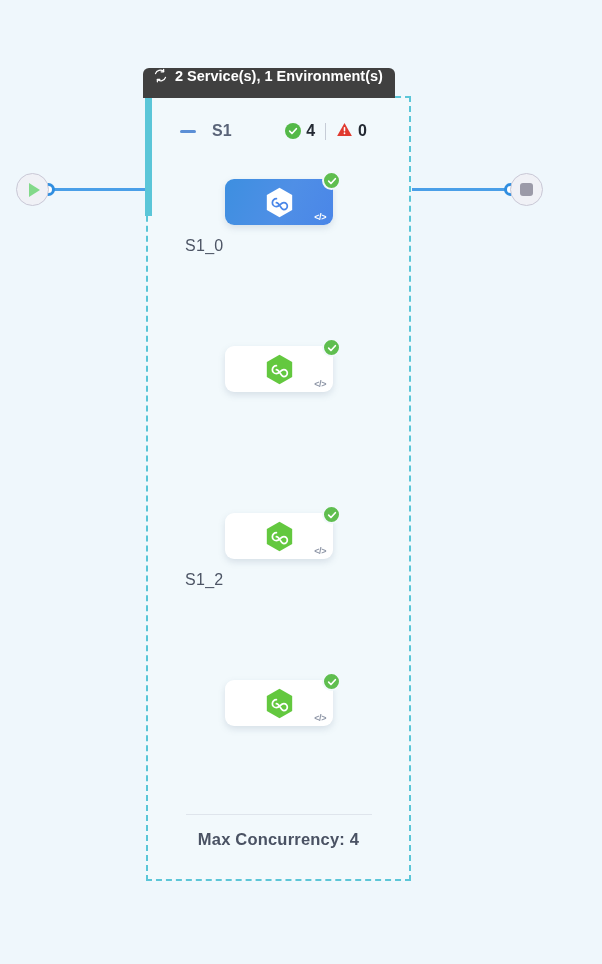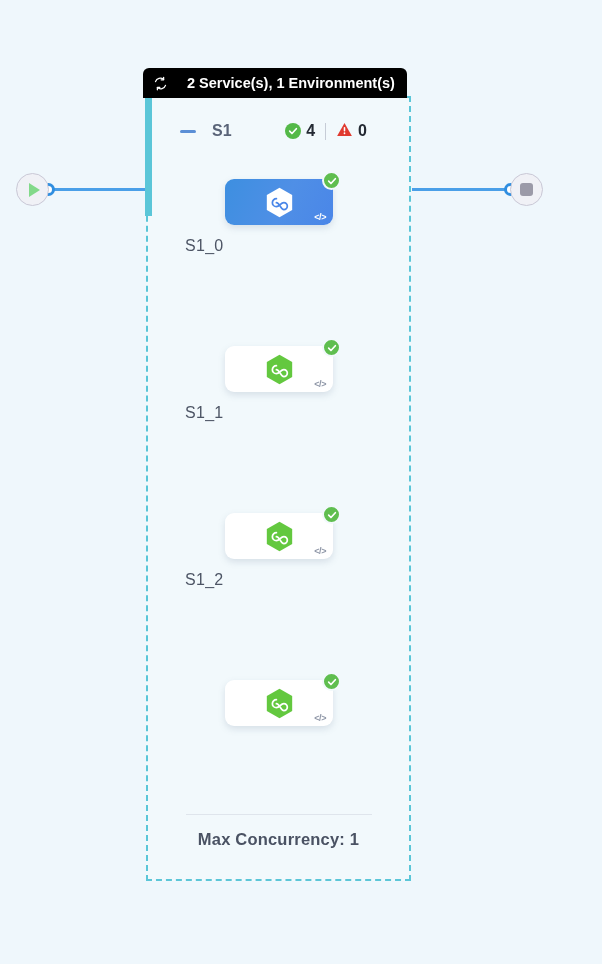--- a/index.html
+++ b/index.html
@@ -96,25 +96,25 @@
     background: #5bc6d8;
   }
 
   
   #group-header {
     position: absolute;
     left: 143px;
     top: 68px;
     height: 30px;
     padding: 0 12px 0 10px;
-    background: #000000;
+    background: #404040;
     border-radius: 6px 6px 0 0;
     display: flex;
-    align-items: center;
-    gap: 19px;
+    align-items: flex-start;
+    gap: 7px;
     color: #ffffff;
     font-size: 14.5px;
     font-weight: 700;
     white-space: nowrap;
   }
   #group-header svg { display: block; }
 
   
   #service-row {
     position: absolute;
@@ -338,21 +338,20 @@
           <path d="M15.6 16.5a5.7 5.7 0 1 0 0 11.4c4.6 0 6-5.7 10.6-5.7a4.9 4.9 0 0 1 0 9.8c-4.6 0-6-9.8-10.6-9.8" fill="none" stroke="#ffffff" stroke-width="2.5" stroke-linecap="round"></path>
         </svg>
       </span>
       <span class="code-glyph">&lt;/&gt;</span>
     </div>
     <div class="node-check">
       <svg width="10" height="10" viewBox="0 0 24 24" fill="none" stroke="#ffffff" stroke-width="4" stroke-linecap="round" stroke-linejoin="round">
         <polyline points="4 12.5 9.5 18 20 6.5"></polyline>
       </svg>
     </div>
-    <div class="node-label">S1_1</div>
   </div>
 
   <div class="node" style="top:513px">
     <div class="node-card plain">
       <span class="hexwrap">
         <svg width="29" height="31" viewBox="0 0 40 44">
           <path d="M20 1 L38 11.5 L38 32.5 L20 43 L2 32.5 L2 11.5 Z" fill="#63c83f"></path>
           <path d="M15.6 16.5a5.7 5.7 0 1 0 0 11.4c4.6 0 6-5.7 10.6-5.7a4.9 4.9 0 0 1 0 9.8c-4.6 0-6-9.8-10.6-9.8" fill="none" stroke="#ffffff" stroke-width="2.5" stroke-linecap="round"></path>
         </svg>
       </span>
@@ -377,15 +376,15 @@
       <span class="code-glyph">&lt;/&gt;</span>
     </div>
     <div class="node-check">
       <svg width="10" height="10" viewBox="0 0 24 24" fill="none" stroke="#ffffff" stroke-width="4" stroke-linecap="round" stroke-linejoin="round">
         <polyline points="4 12.5 9.5 18 20 6.5"></polyline>
       </svg>
     </div>
   </div>
 
   <div id="footer-divider"></div>
-  <div id="footer-text">Max Concurrency: 1</div>
+  <div id="footer-text">Max Concurrency: 4</div>
 
 </div>
 
 </body></html>

